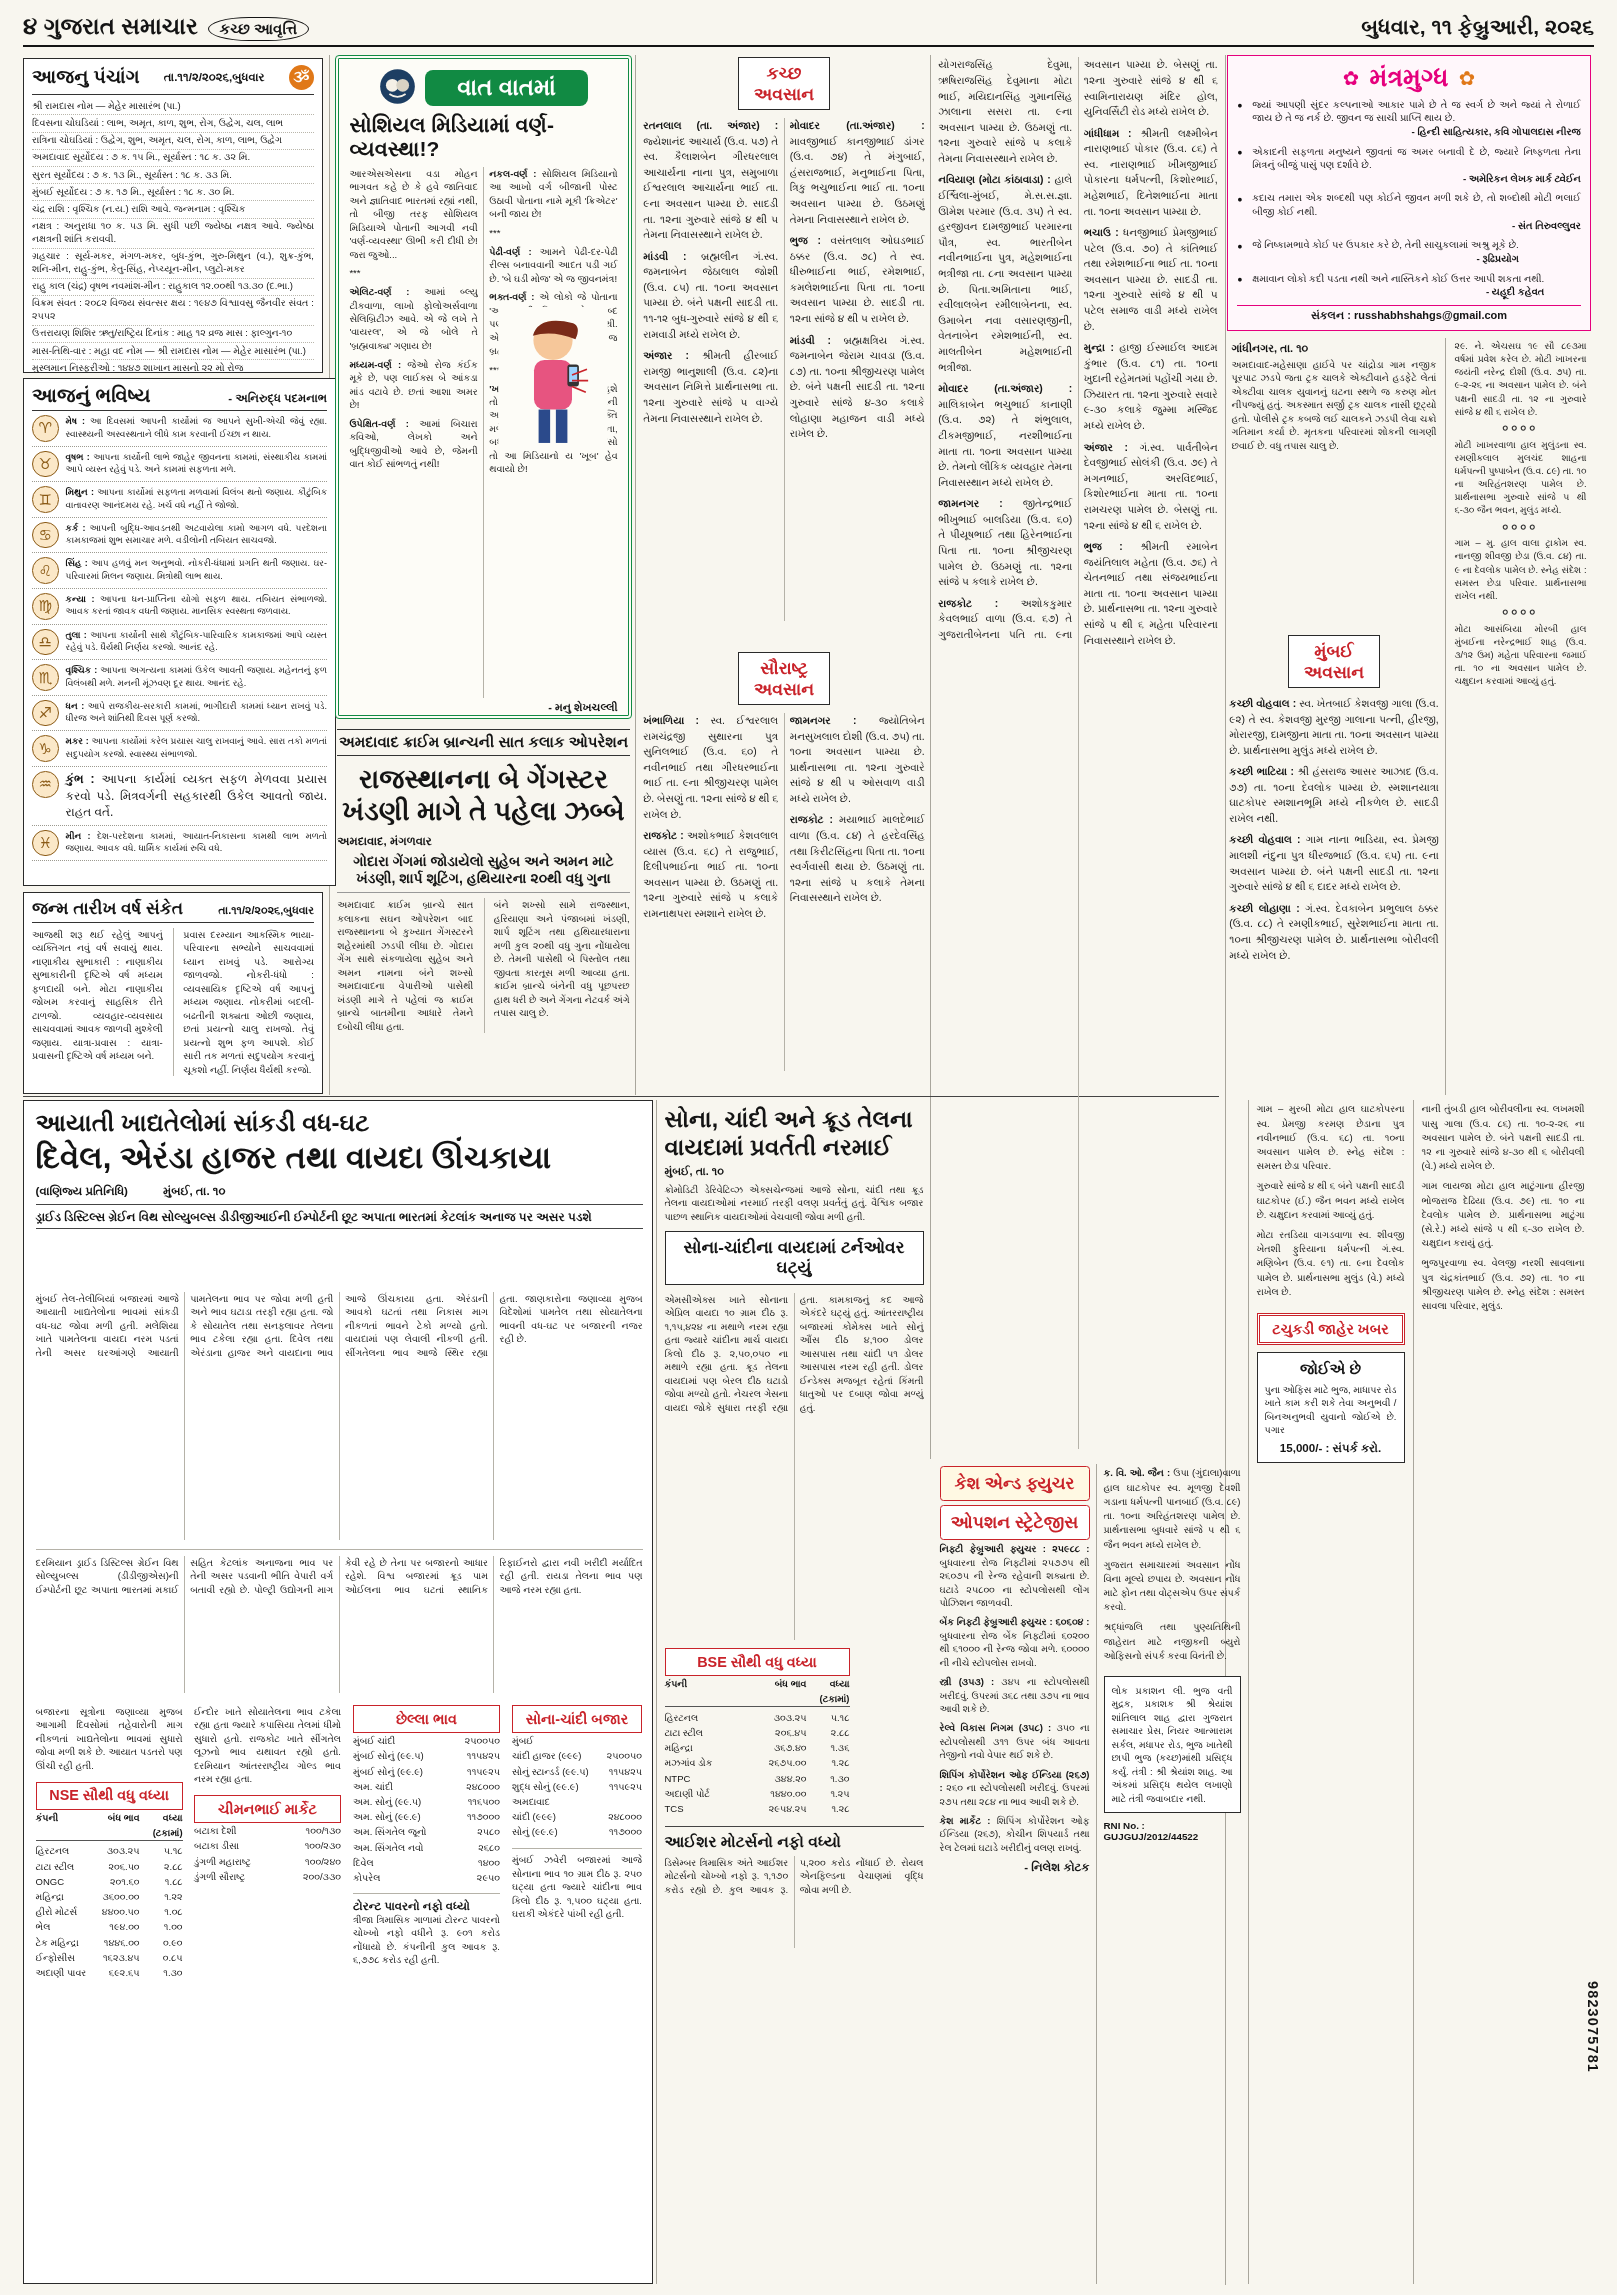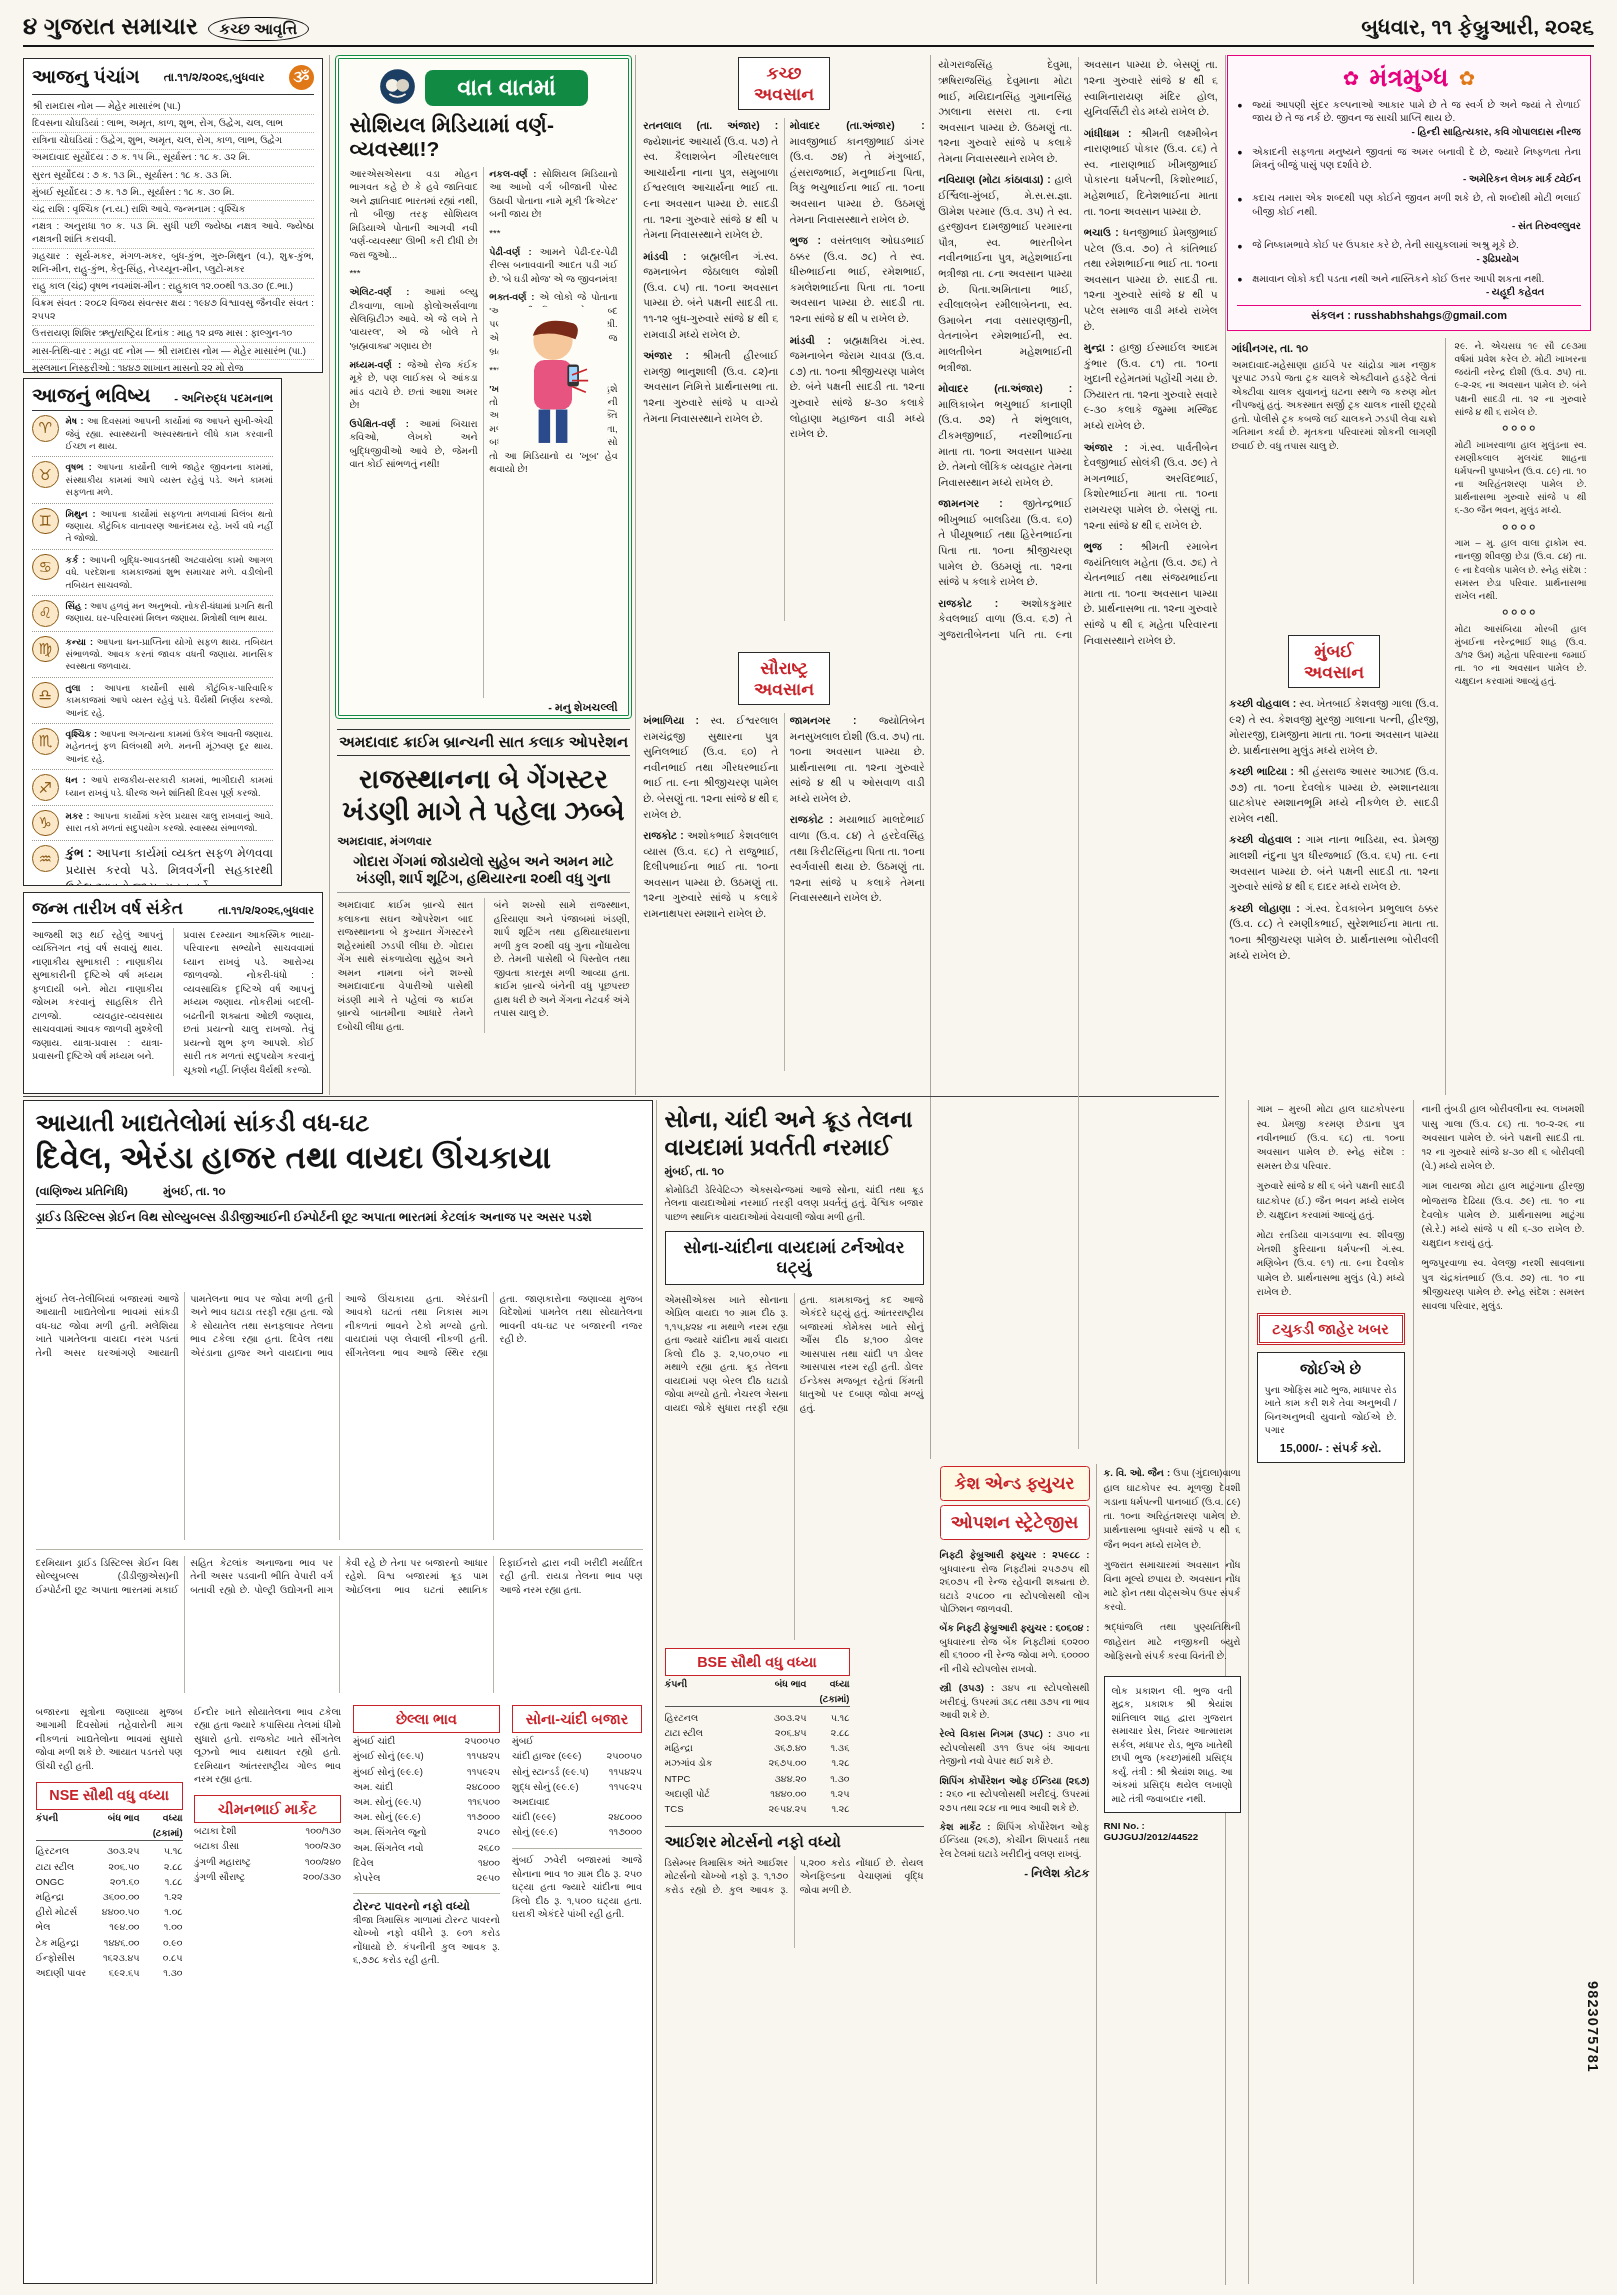--- a/index.html
+++ b/index.html
@@ -86,21 +86,21 @@
         <div class="pline">નક્ષત્ર : અનુરાધા ૧૦ ક. ૫૩ મિ. સુધી પછી જ્યેષ્ઠા નક્ષત્ર આવે. જ્યેષ્ઠા નક્ષત્રની શાંતિ કરાવવી.</div>
         <div class="pline">ગ્રહચાર : સૂર્ય-મકર, મંગળ-મકર, બુધ-કુંભ, ગુરુ-મિથુન (વ.), શુક્ર-કુંભ, શનિ-મીન, રાહુ-કુંભ, કેતુ-સિંહ, નેપ્ચ્યૂન-મીન, પ્લુટો-મકર</div>
         <div class="pline">રાહુ કાલ (ચંદ્ર) વૃષભ નવમાંશ-મીન : રાહુકાલ ૧૨.૦૦થી ૧૩.૩૦ (દ.ભા.)</div>
         <div class="pline">વિક્રમ સંવત : ૨૦૮૨ વિજય સંવત્સર ક્ષય : ૧૯૪૭ વિશ્વાવસુ જૈનવીર સંવત : ૨૫૫૨</div>
         <div class="pline">ઉત્તરાયણ શિશિર ઋતુ/રાષ્ટ્રિય દિનાંક : માહ ૧૨ વ્રજ માસ : ફાલ્ગુન-૧૦</div>
         <div class="pline">માસ-તિથિ-વાર : મહા વદ નોમ — શ્રી રામદાસ નોમ — મેહેર માસારંભ (પા.)</div>
         <div class="pline">મુસ્લમાન નિસ્ફરીઓ : ૧૪૪૭ શાખાન માસનો ૨૨ મો રોજ</div>
       </div>
   </div>
 
-  <div class="block bordered" style="left:23px;top:378px;width:259px;height:508px;padding:4.6px 8px;background:#fff">
+  <div class="block bordered" style="left:23px;top:378px;width:313px;height:508px;padding:4.6px 8px;background:#fff">
     <div style="display:flex;justify-content:space-between;align-items:baseline;border-bottom:1.2px solid #333;padding-bottom:3.5px">
       <span style="font-size:19.6px;font-weight:bold">આજનું ભવિષ્ય</span>
       <span style="font-size:11.6px;font-weight:bold">- અનિરુદ્ધ પદમનાભ</span>
     </div>
     <div>
 
         <div class="sign-row">
           <span class="zicon">♈</span>
           <span style="font-size:9px;line-height:1.38;text-align:justify"><b>મેષ :</b> <span>આ દિવસમાં આપની કાર્યોમાં જ આપને સુખી-એચી જેવું રહ્યા. સ્વાસ્થ્યની અસ્વસ્થતાને લીધે કામ કરવાની ઈચ્છા ન થાય.</span></span>
         </div>
@@ -587,21 +587,21 @@
     </div>
     <div style="margin-top:10.4px;border-top:1.2px solid #444;padding-top:5.8px">
       <b style="font-size:15.6px">આઈશર મોટર્સનો નફો વધ્યો</b>
       <div class="cols2 sm j" style="margin-top:4.6px;height:92px">ડિસેમ્બર ત્રિમાસિક અંતે આઈશર મોટર્સનો ચોખ્ખો નફો રૂ. ૧,૧૭૦ કરોડ રહ્યો છે. કુલ આવક રૂ. ૫,૨૦૦ કરોડ નોંધાઈ છે. રોયલ એનફિલ્ડના વેચાણમાં વૃદ્ધિ જોવા મળી છે.</div>
     </div>
   </div>
 
   <div class="block" style="left:936px;top:1464px;width:157px;height:820px;padding:2.3px 3.5px">
     <div class="keshbox">કેશ એન્ડ ફ્યુચર</div>
     <div class="keshbox2">ઓપશન સ્ટ્રેટેજીસ</div>
-    <div style="margin-top:8px">
+    <div style="margin-top:2px">
 
     <p class="sm j" style="margin-bottom:5.8px"><b>નિફ્ટી ફેબ્રુઆરી ફ્યુચર : ૨૫૯૮૮ :</b> <span>બુધવારના રોજ નિફ્ટીમાં ૨૫૭૭૫ થી ૨૬૦૭૫ ની રેન્જ રહેવાની શક્યતા છે. ઘટાડે ૨૫૮૦૦ ના સ્ટોપલોસથી લોંગ પોઝિશન જાળવવી.</span></p>
         <p class="sm j" style="margin-bottom:5.8px"><b>બેંક નિફ્ટી ફેબ્રુઆરી ફ્યુચર : ૬૦૬૦૪ :</b> <span>બુધવારના રોજ બેંક નિફ્ટીમાં ૬૦૨૦૦ થી ૬૧૦૦૦ ની રેન્જ જોવા મળે. ૬૦૦૦૦ ની નીચે સ્ટોપલોસ રાખવો.</span></p>
         <p class="sm j" style="margin-bottom:5.8px"><b>સ્ત્રી (૩૫૩) :</b> <span>૩૪૫ ના સ્ટોપલોસથી ખરીદવું. ઉપરમાં ૩૬૮ તથા ૩૭૫ ના ભાવ આવી શકે છે.</span></p>
         <p class="sm j" style="margin-bottom:5.8px"><b>રેલ્વે વિકાસ નિગમ (૩૫૮) :</b> <span>૩૫૦ ના સ્ટોપલોસથી ૩૧૧ ઉપર બંધ આવતા તેજીનો નવો વેપાર થઈ શકે છે.</span></p>
         <p class="sm j" style="margin-bottom:5.8px"><b>શિપિંગ કોર્પોરેશન ઓફ ઈન્ડિયા (૨૬૭) :</b> <span>૨૬૦ ના સ્ટોપલોસથી ખરીદવું. ઉપરમાં ૨૭૫ તથા ૨૮૪ ના ભાવ આવી શકે છે.</span></p>
         <p class="sm j" style="margin-bottom:5.8px"><b>કેશ માર્કેટ :</b> <span>શિપિંગ કોર્પોરેશન ઓફ ઈન્ડિયા (૨૬૭), કોચીન શિપયાર્ડ તથા રેલ ટેલમાં ઘટાડે ખરીદીનું વલણ રાખવું.</span></p>
       </div>
     <div style="text-align:right;font-weight:bold;font-size:11.6px">- નિલેશ કોટક</div>
   </div>

